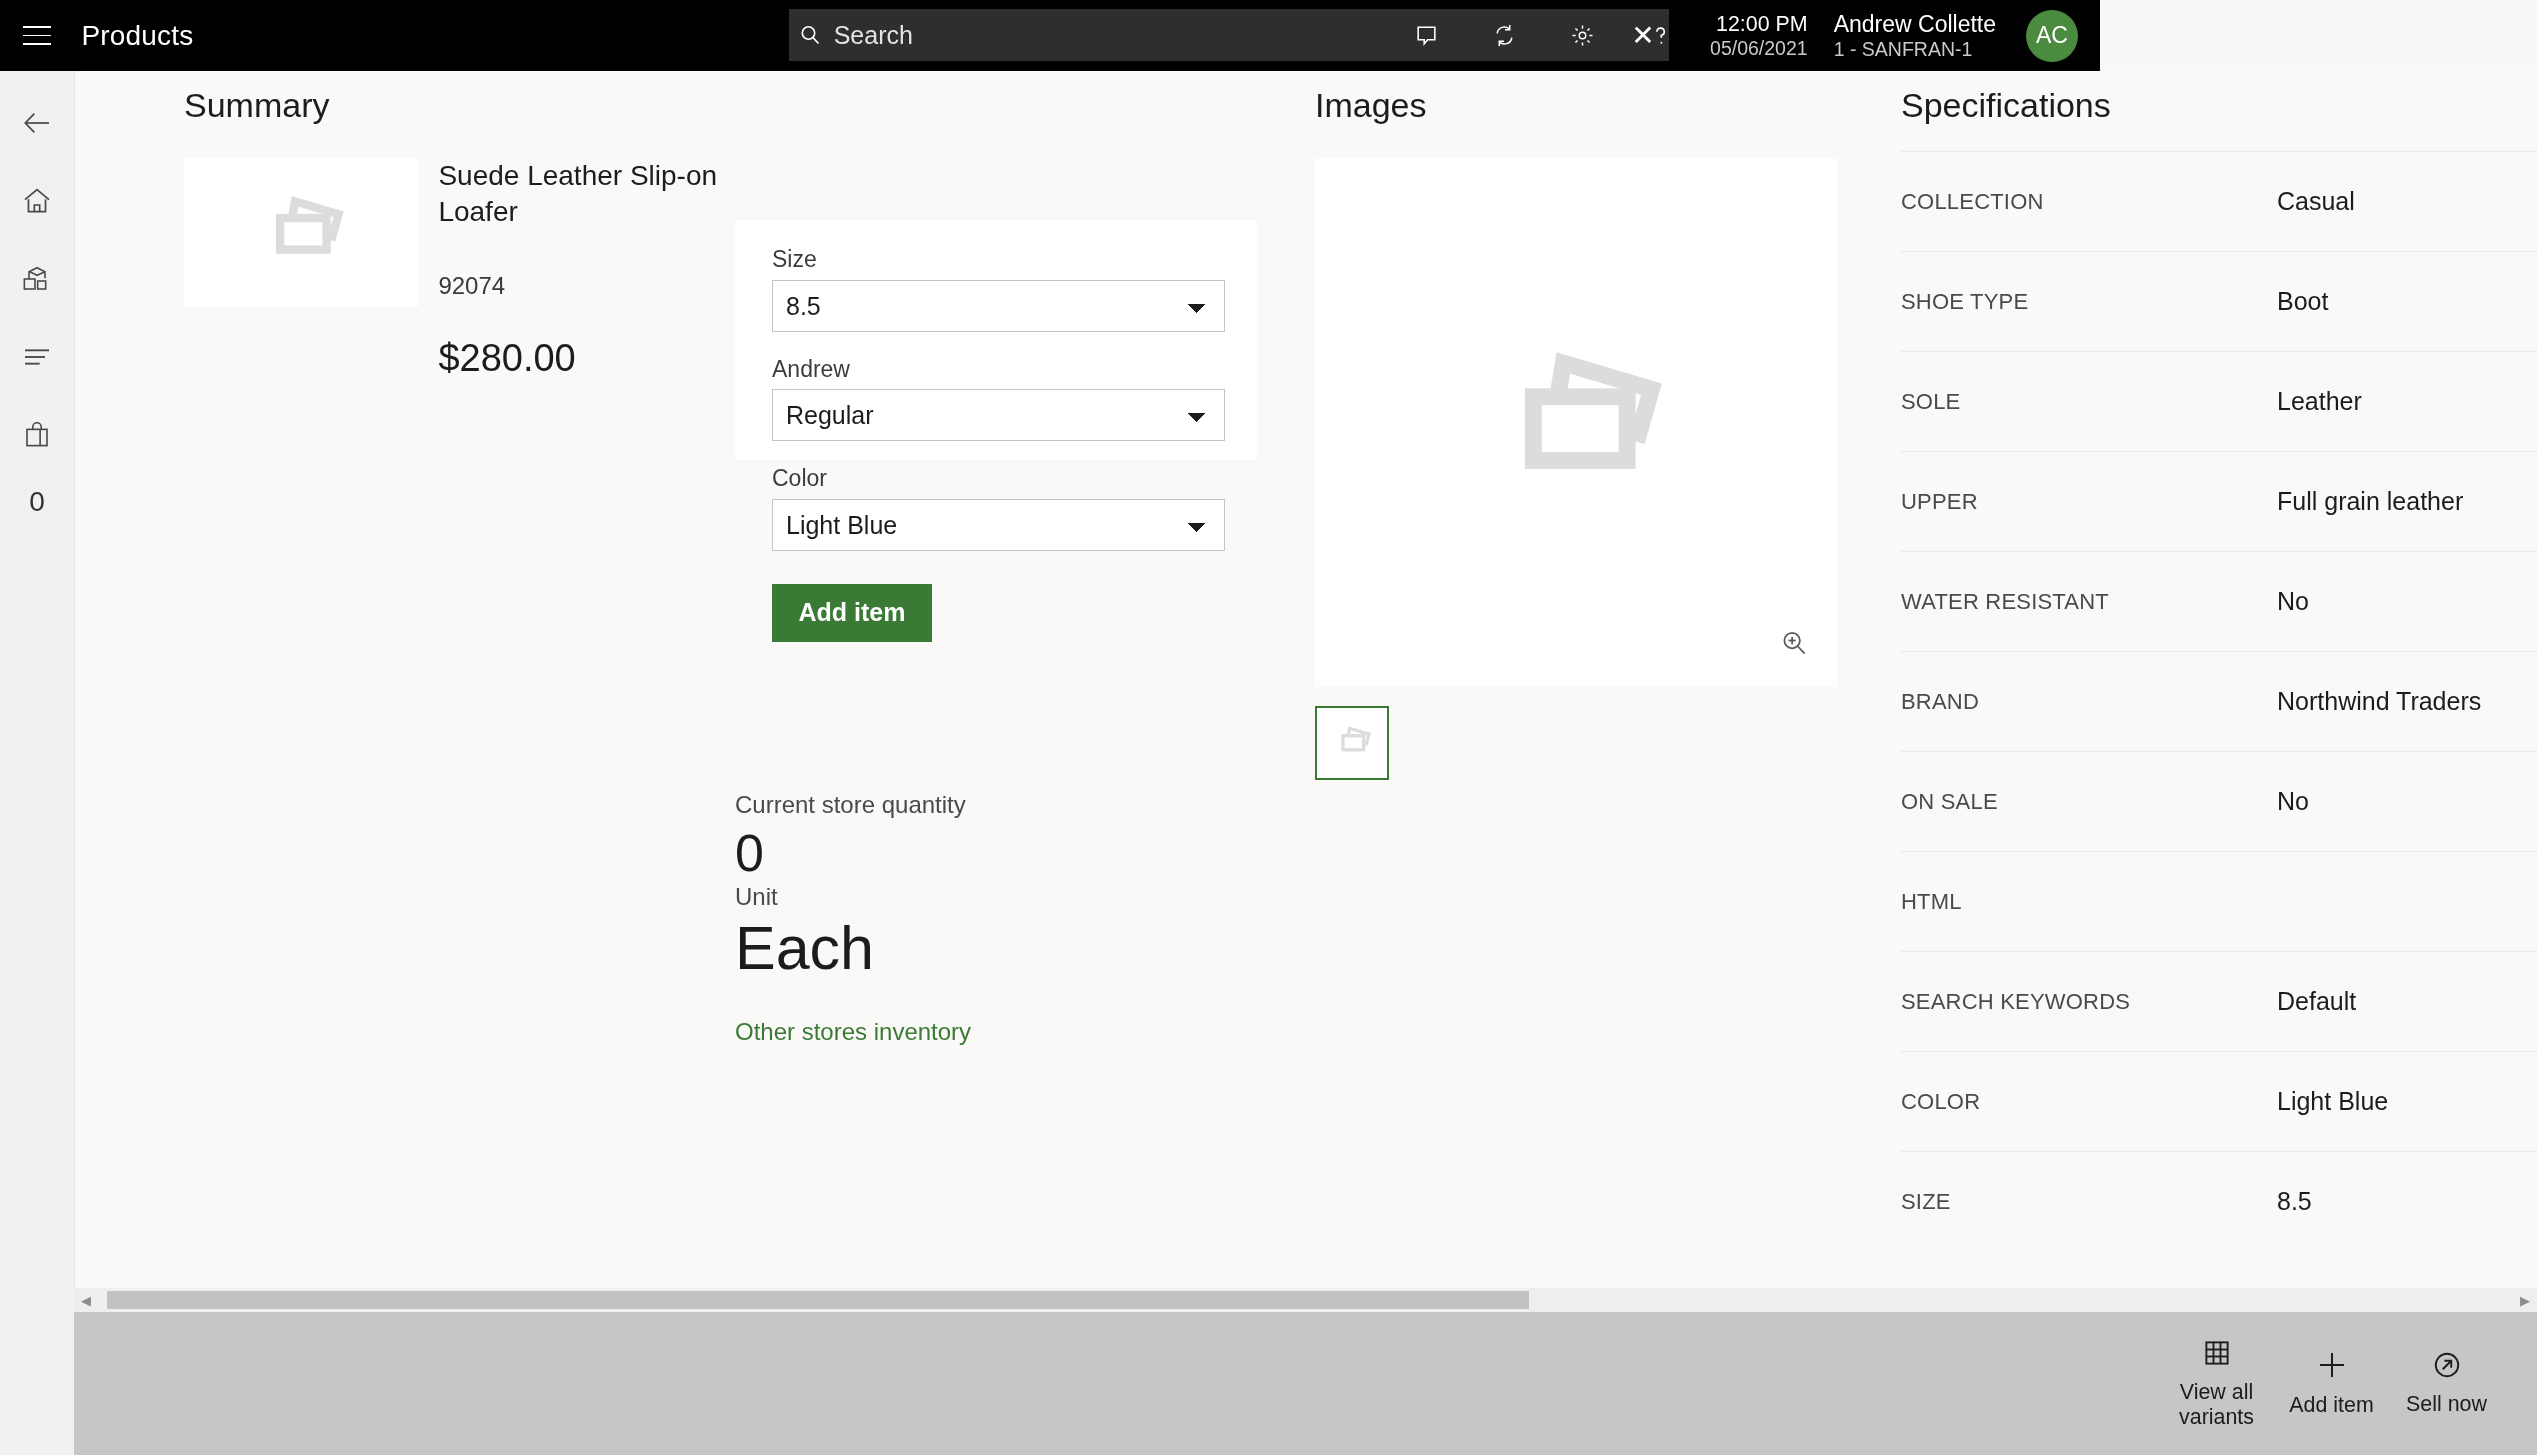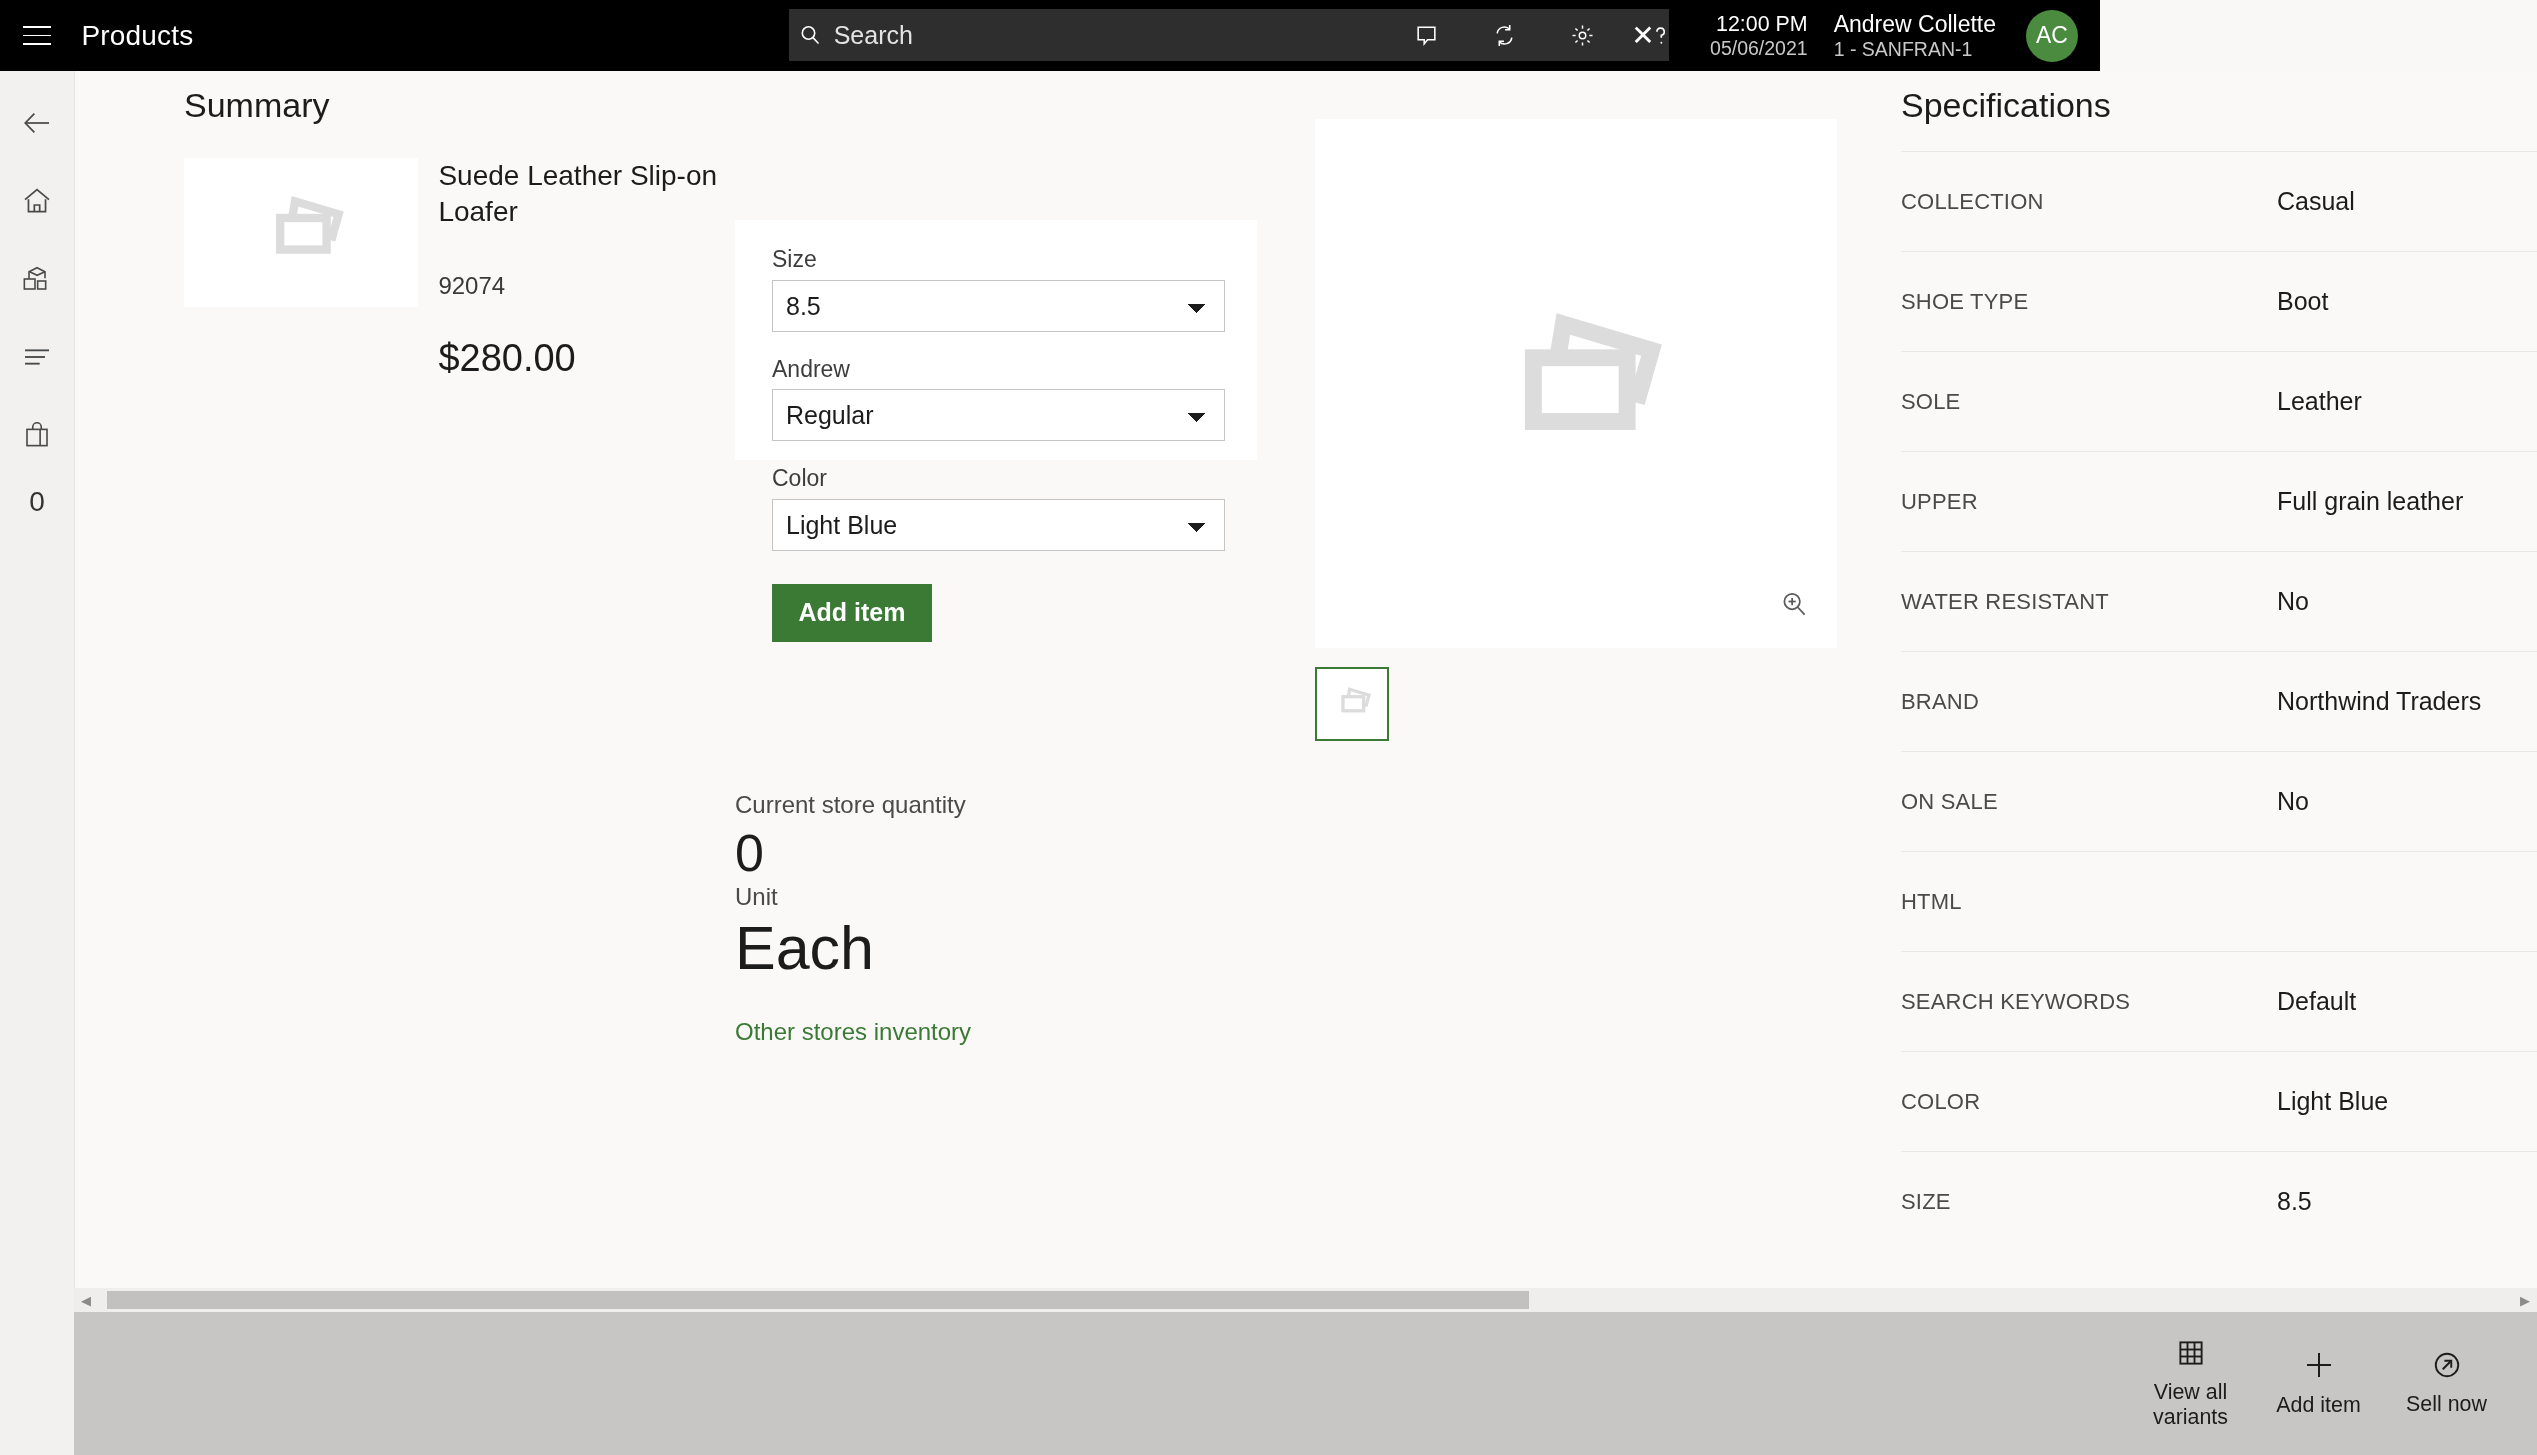--- a/index.html
+++ b/index.html
@@ -209,21 +209,21 @@
     position: absolute; left: 33px; width: 1422px; height: 18.6px;
     background: #c2c1c0; cursor: pointer;
   }
 
   
   .cmdbar {
     position: absolute; left: 74px; bottom: 0;
     width: 2463px; height: 143px;
     background: #c8c6c4;
     display: flex; align-items: center; justify-content: flex-end;
-    padding-right: 33px; gap: 13px; padding-left: 43px;
+    padding-right: 33px; gap: 0; padding-left: 43px;
   }
   .cmd {
     width: 115px; min-height: 111px; display: flex;
     flex-direction: column; align-items: center; justify-content: center;
     gap: 9.3px; color: #1c1c1c; cursor: pointer; text-align: center;
   }
   .cmd-label { font-size: 21.4px; line-height: 1.16; }
 </style>
 </head>
 <body>
@@ -370,20 +370,21 @@
 
   <div class="inv">
     <div class="inv-label">Current store quantity</div>
     <div class="inv-big">0</div>
     <div class="inv-label" style="">Unit</div>
     <div class="inv-huge">Each</div>
     <div class="inv-link">Other stores inventory</div>
   </div>
 
   <div class="col-images">
+    <div class="section-title">Images</div>
     <div class="img-main">
       <div class="img-placeholder">
         <svg width="195" height="158" viewBox="0 0 104 84" fill="none" stroke="#dcdcdc" stroke-width="9">
           <rect x="29" y="28" width="50" height="34"></rect>
           <polyline points="42,28 45,10 92,24 84,52"></polyline>
         </svg>
       </div>
       <div class="img-zoom">
         <svg width="30" height="30" viewBox="0 0 24 24" fill="none" stroke="currentColor" stroke-width="1.4">
           <circle cx="10.5" cy="10" r="6.2"></circle>

